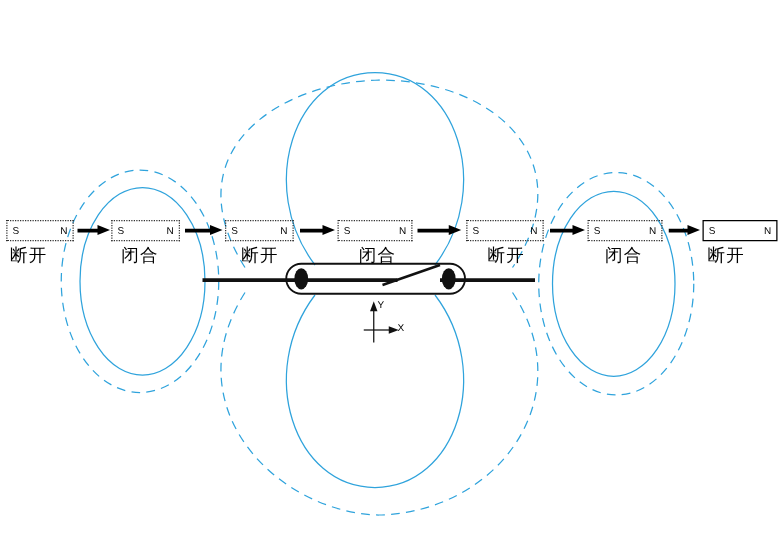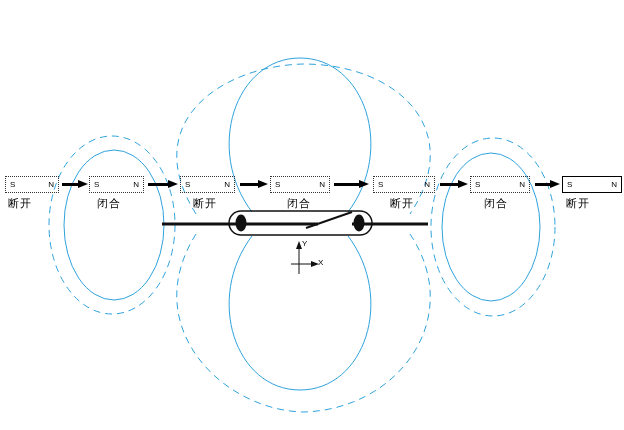--- a/index.html
+++ b/index.html
@@ -15,21 +15,21 @@
     background:transparent;
   }
   .magnet.solid{border:1.5px solid #000;}
   .pole{font-size:8px;color:#000;}
   .m-arrow{position:absolute;top:180px;height:9px;}
   .m-arrow .shaft{position:absolute;left:0;top:3px;height:3px;background:#000;right:9px;}
   .m-arrow .head{
     position:absolute;right:0;top:0;width:0;height:0;
     border-left:10px solid #000;border-top:4.5px solid transparent;border-bottom:4.5px solid transparent;
   }
-  .state-label{position:absolute;top:196px;font-size:11px;letter-spacing:1px;color:#000;}
+  .state-label{position:absolute;top:196px;font-size:14px;letter-spacing:1px;color:#000;}
   .axis-label{position:absolute;font-size:8px;color:#000;}
 </style>
 </head>
 <body>
 
 <div class="stage">
 
   <svg width="624" height="430" viewBox="0 0 624 430">
 
     <g fill="none" stroke="#2fa3dc" stroke-width="1">

